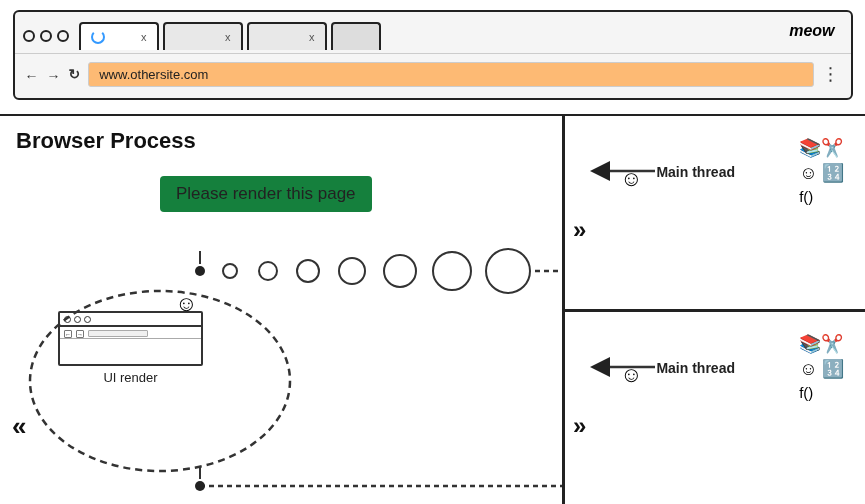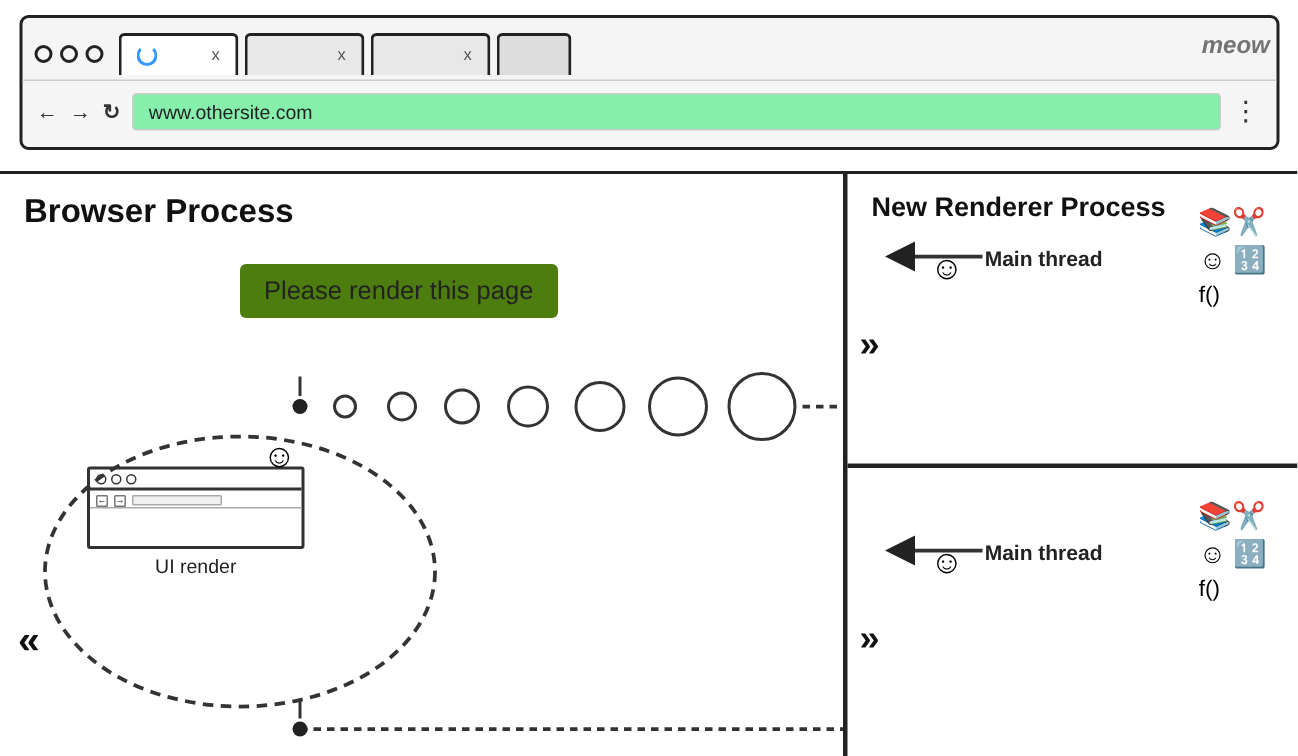--- a/index.html
+++ b/index.html
@@ -63,47 +63,47 @@
       animation: spin 1s linear infinite;
     }
     @keyframes spin { to { transform: rotate(360deg); } }
     .tab-close {
       margin-left: auto;
       font-size: 11px;
       color: #555;
     }
     .meow-text {
       position: absolute;
-      right: 4px;
+      right: 16px;
       top: 10px;
       font-size: 16px;
       font-weight: bold;
       font-style: italic;
-      color: #737373;
+      color: #000000;
     }
     .address-bar-row {
       display: flex;
       align-items: center;
       padding: 6px 10px;
       height: 40px;
       gap: 8px;
     }
     .nav-btn {
       font-size: 14px;
       color: #333;
       cursor: pointer;
       font-weight: bold;
     }
     .address-bar {
       flex: 1;
       border: 1.5px solid #ccc;
       border-radius: 3px;
       padding: 4px 10px;
       font-size: 13px;
-      background: #86efac;
+      background: #fdba74;
       color: #222;
     }
     .more-btn {
       font-size: 18px;
       color: #333;
       cursor: pointer;
       letter-spacing: 1px;
     }
 
     
@@ -149,21 +149,21 @@
       border-bottom: none;
     }
     .renderer-title {
       font-size: 18px;
       font-weight: bold;
       color: #111;
     }
 
     
     .message-bubble {
-      background: #4d7c0f;
+      background: #15803d;
       border-radius: 4px;
       padding: 8px 16px;
       font-size: 18px;
       color: #222;
       display: inline-block;
       position: absolute;
     }
 
     
     svg.arrows {
@@ -265,21 +265,20 @@
 
       <circle cx="200" cy="370" r="5" fill="#222" stroke="none"></circle>
 
       <line x1="200" y1="350" x2="200" y2="363" stroke="#333" stroke-width="2"></line>
     </svg>
   </div>
 
   <div class="right-panels">
 
     <div class="renderer-panel">
-      <div class="renderer-title">New Renderer Process</div>
 
       <div style="position:absolute; right:20px; top:20px; font-size:18px; line-height:1.4;">
         <div>📚✂️</div>
         <div>☺ 🔢</div>
         <div style="font-size:15px;">f()</div>
       </div>
 
       <svg style="position:absolute;top:0;left:0;width:100%;height:100%;overflow:visible;">
 
         <polygon points="25,55 45,45 45,65" fill="#222"></polygon>

